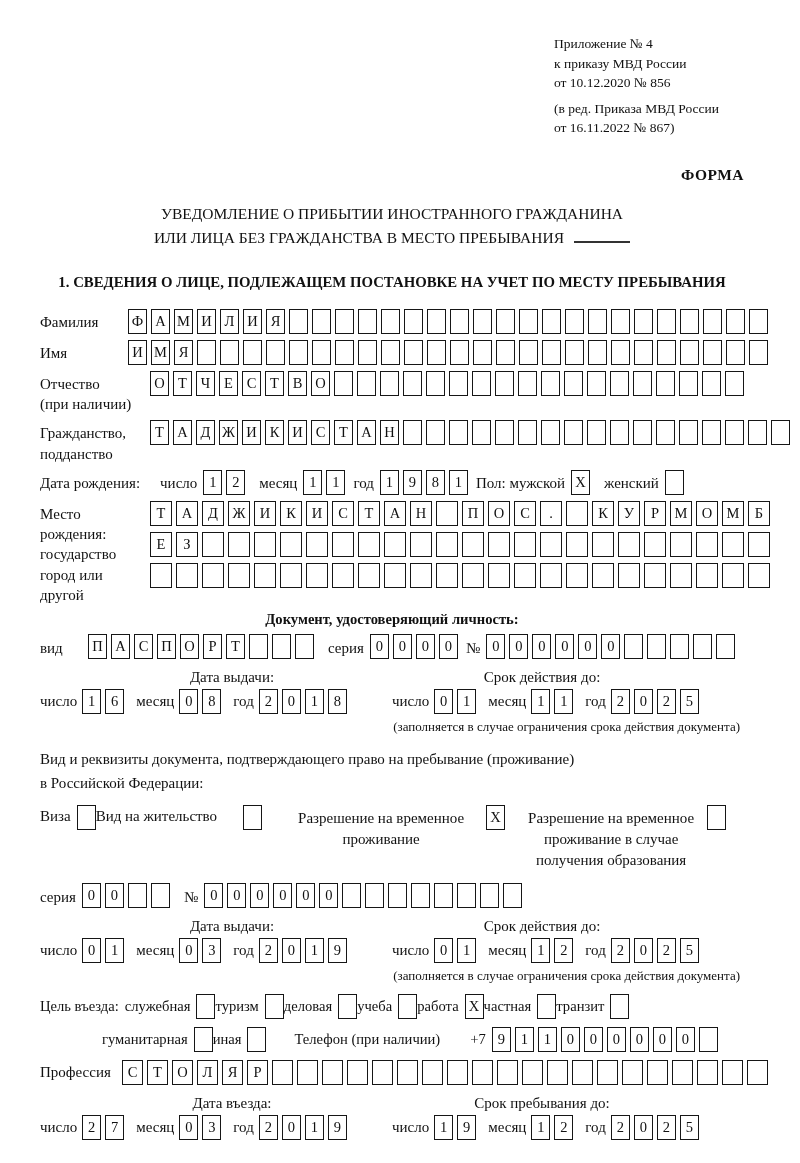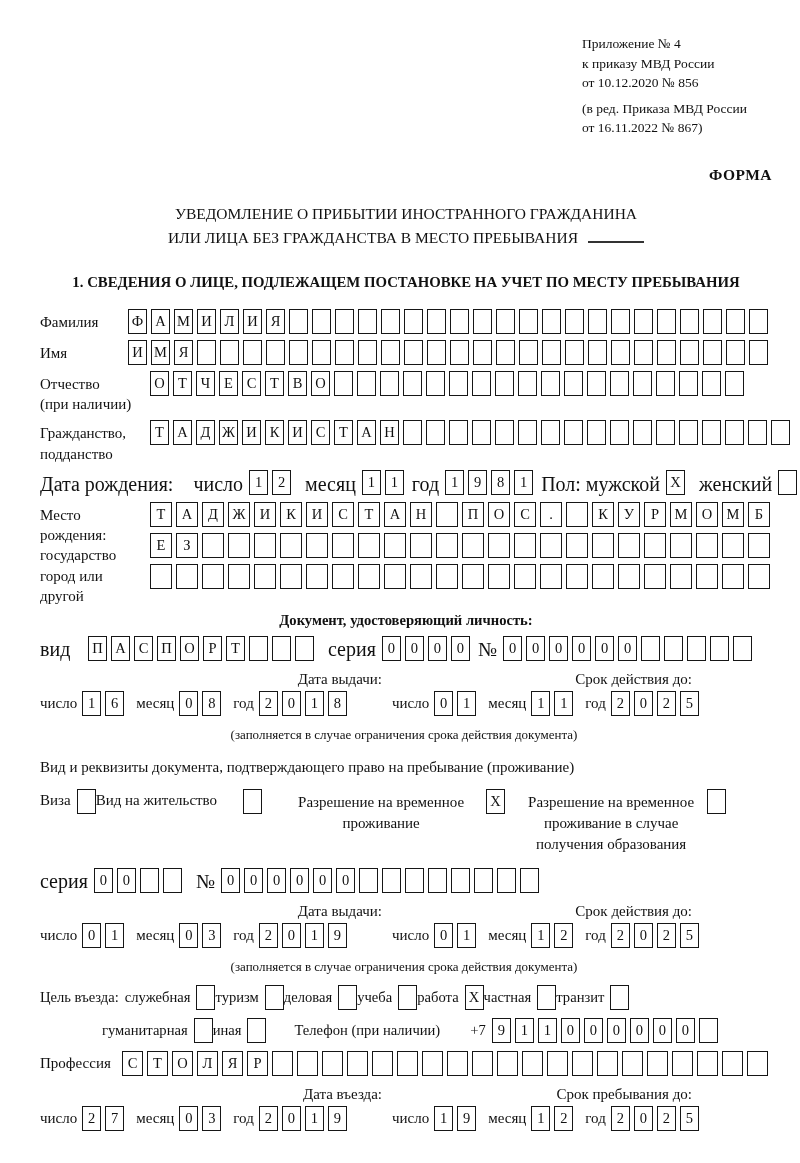--- a/index.html
+++ b/index.html
@@ -1,20 +1,20 @@
 <!DOCTYPE html>
 <html lang="ru"><head>
 <meta charset="utf-8">
 <style>
   * { margin:0; padding:0; box-sizing:border-box; }
   html,body { background:#e8e8e8; }
   body { font-family:"Liberation Serif","DejaVu Serif",serif; color:#111; }
   .page {
     width:800px; height:1163px; background:#fff; margin:0 auto;
-    padding:34px 28px 10px 40px; overflow:hidden; position:relative;
+    padding:34px 56px 10px 40px; overflow:hidden; position:relative;
   }
   
   .hdr-note { margin-left:auto; width:190px; font-size:13.5px; line-height:1.45; }
   .hdr-note .gap { margin-top:6px; }
   .forma { text-align:right; font-weight:bold; font-size:15.5px; margin-top:28px; letter-spacing:.5px; }
   .title { text-align:center; font-weight:normal; font-size:15.5px; line-height:1.55; margin-top:18px; }
   .title .blank { display:inline-block; width:56px; border-bottom:2px solid #333; height:14px; margin-left:10px; }
   .sec-heading { text-align:center; font-weight:bold; font-size:14.8px; margin-top:24px; margin-bottom:18px; }
 
   
@@ -24,32 +24,32 @@
   .w88 { width:88px; } .w110 { width:110px; } .w82 { width:82px; }
   .cells { display:inline-flex; gap:4px; flex:none; }
   .cell {
     flex:none; width:19px; height:25px; border:1.7px solid #161616; background:#fff;
     display:inline-flex; align-items:center; justify-content:center;
     font-size:14.5px; font-weight:normal;
   }
   .cells-wide .cell { width:22px; }
   .cells-prof .cell { width:21px; }
   .cellrows > .cells { margin-bottom:6px; }
-  .inline-lbl { font-size:20px; margin:0 6px 0 14px; padding-top:3px; flex:none; }
+  .inline-lbl { font-size:15px; margin:0 6px 0 14px; padding-top:3px; flex:none; }
   .inline-lbl.first { margin-left:0; }
 
   
   .date-block { display:flex; margin-top:10px; }
   .date-col { }
   .date-col.left { width:352px; flex:none; }
-  .date-heading { font-size:15px; text-align:right; width:300px; margin-bottom:3px; }
+  .date-heading { font-size:15px; text-align:center; width:300px; margin-bottom:3px; }
   .date-row { display:flex; align-items:center; }
   .date-row .dlbl { font-size:15px; margin-right:5px; flex:none; }
   .date-row .dlbl.mid { margin-left:12px; }
-  .date-note { text-align:center; font-size:13px; margin-top:11px; padding-right:4px; }
+  .date-note { text-align:right; font-size:13px; margin-top:5px; padding-right:4px; }
 
   
   .chk-row { display:flex; align-items:flex-start; margin-top:10px; }
   .chk-lbl { font-size:15px; padding-top:3px; }
   .chk-lbl.center { text-align:center; line-height:1.4; }
   .chk-box { margin-left:10px; flex:none; }
   .purpose-row { display:flex; align-items:center; margin-bottom:8px; }
   .purpose-row .plbl { font-size:14.6px; margin-right:6px; flex:none; }
   .purpose-row .pgap { }
   .indent60 { margin-left:62px; }
@@ -413,20 +413,21 @@
             <span class="cell">2</span>
             <span class="cell">5</span>
           </span>
       </div>
     </div>
   </div>
   <div class="date-note">(заполняется в случае ограничения срока действия документа)</div>
 
   <div class="intro">
     <div>Вид и реквизиты документа, подтверждающего право на пребывание (проживание)</div>
+    <div>в Российской Федерации:</div>
   </div>
 
   <div class="chk-row">
     <span class="chk-lbl">Виза</span>
     <span class="cell chk-box" style="margin-left:6px;"></span>
     <span class="chk-lbl" style="">Вид на жительство</span>
     <span class="cell chk-box" style="margin-left:26px;"></span>
     <span class="chk-lbl center" style="margin-left:24px; width:190px;">
       <span>Разрешение на временное</span><br>
       <span>проживание</span>

